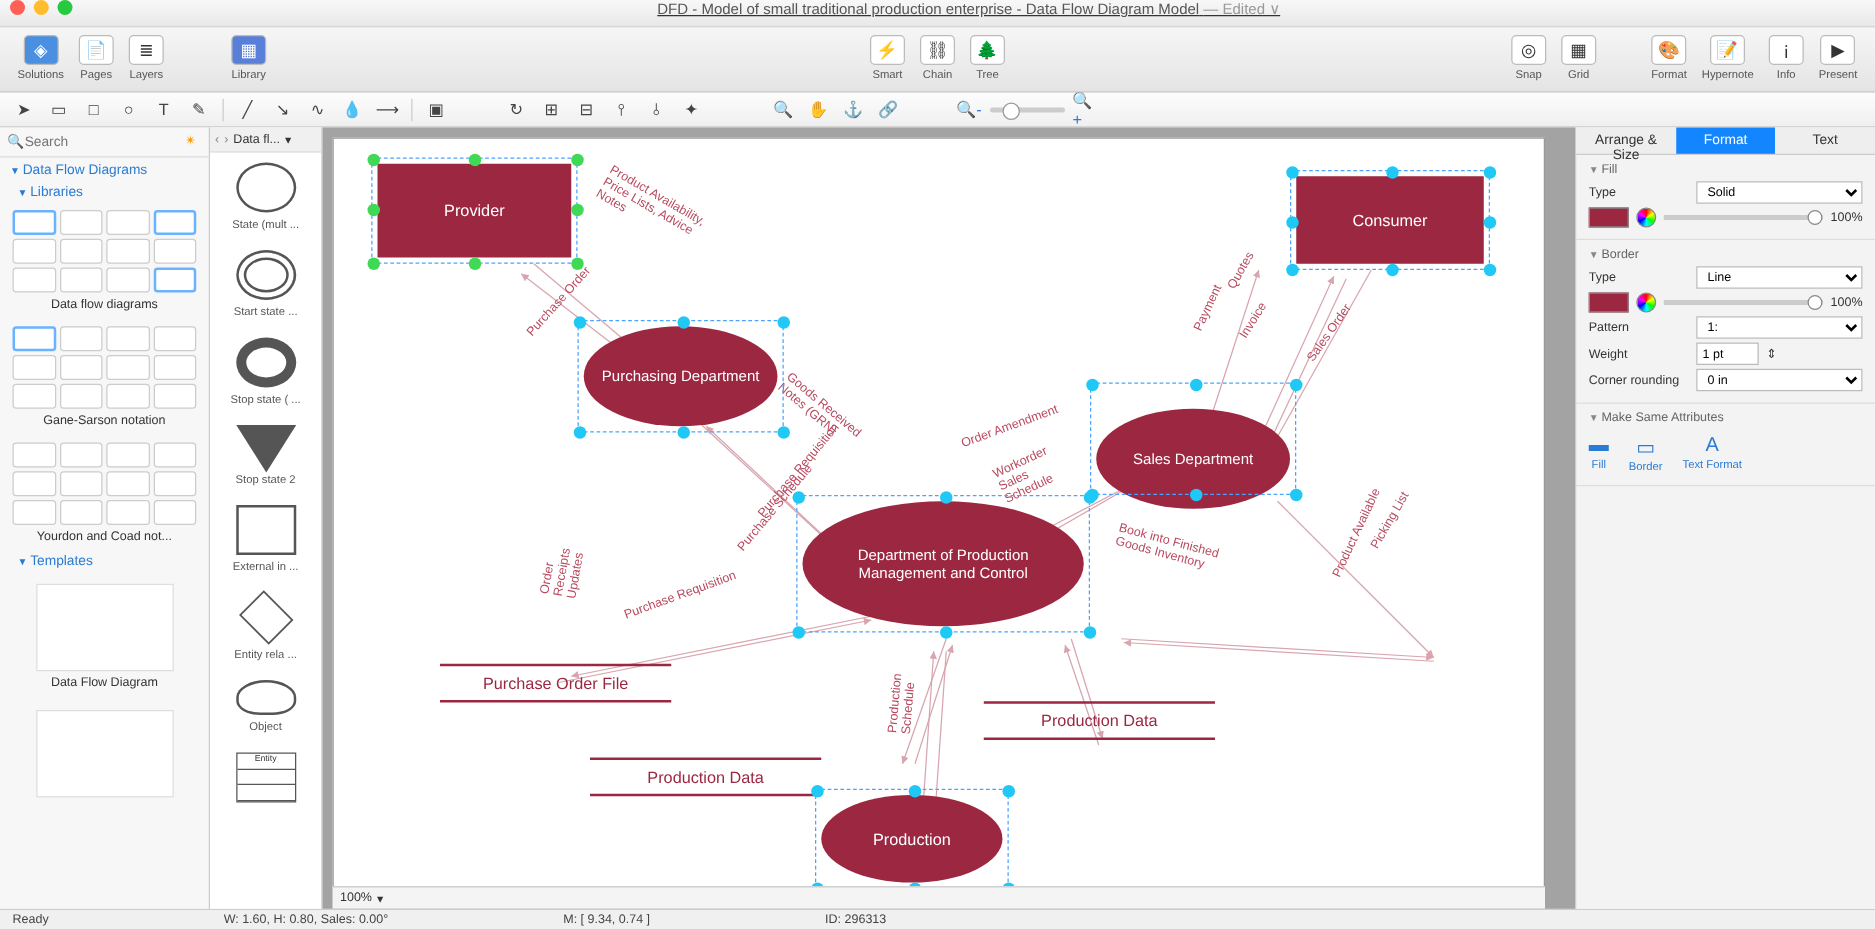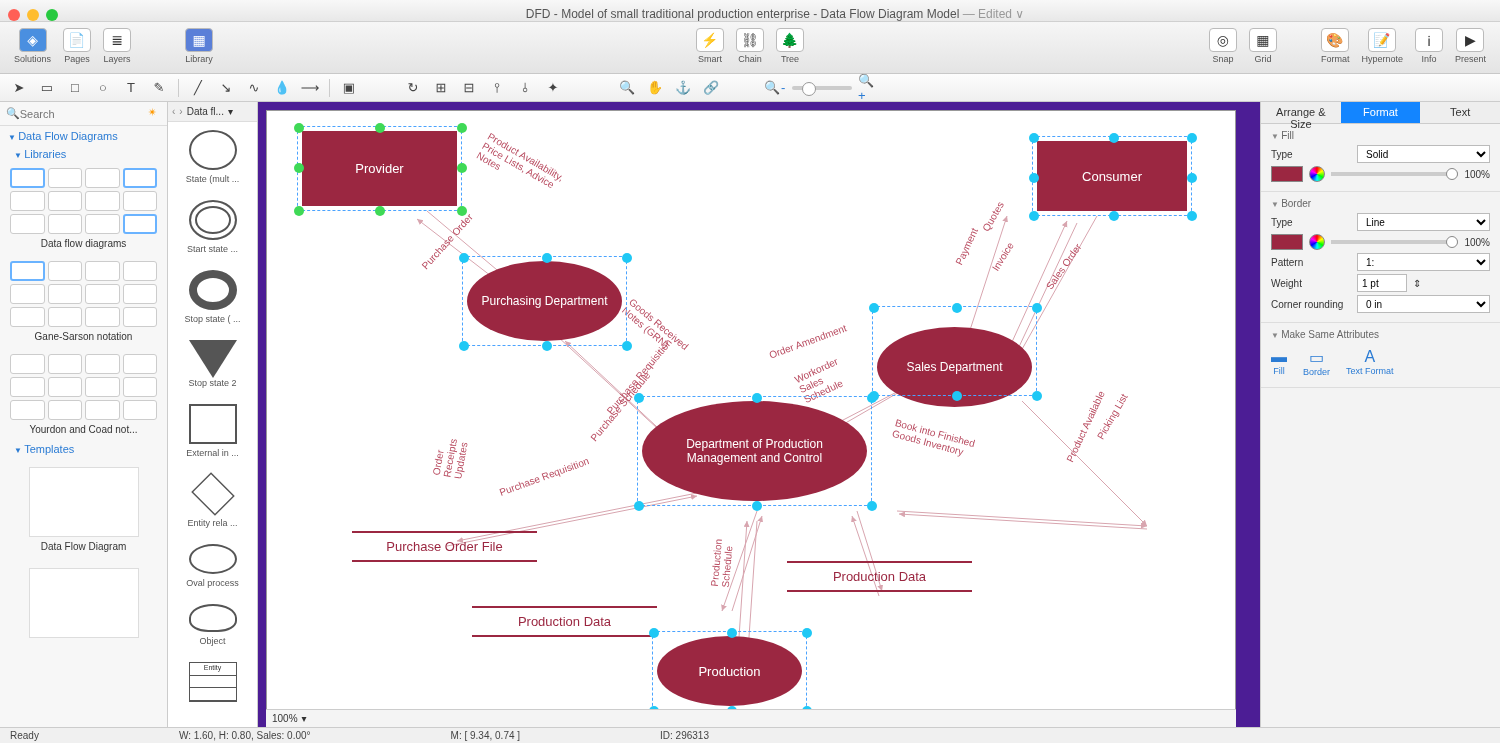--- a/index.html
+++ b/index.html
@@ -1,19 +1,19 @@
 <!DOCTYPE html>
 <html><head>
 <meta charset="utf-8">
 <style>
 * { box-sizing: border-box; margin: 0; padding: 0; font-family: -apple-system, "Helvetica Neue", Arial, sans-serif; }
 body { background: #ececec; width: 1500px; height: 743px; overflow: hidden; font-size: 11px; color: #333; }
 
 
-.titlebar { height: 22px; background: linear-gradient(#f8f8f8,#e8e8e8); display:flex; align-items:flex-end; padding:0 8px; border-bottom:1px solid #d0d0d0;}
+.titlebar { height: 22px; background: linear-gradient(#f8f8f8,#e8e8e8); display:flex; align-items:flex-start; padding:0 8px; border-bottom:1px solid #d0d0d0;text-decoration:underline;}
 .traffic { display:flex; gap:7px; }
 .dot { width:12px; height:12px; border-radius:50%; }
 .dot.red{background:#ff5f56;} .dot.yellow{background:#ffbd2e;} .dot.green{background:#27c93f;}
 .title { flex:1; text-align:center; font-size:12px; color:#555;}
 .title .edited{color:#999;}
 
 
 .toolbar { height: 52px; background:linear-gradient(#f6f6f6,#e4e4e4); display:flex; align-items:flex-start; padding:4px 10px; border-bottom:1px solid #c8c8c8; gap:8px; position:relative;}
 .tbgroup{display:flex; gap:4px; align-items:center;}
 .tbbtn{display:flex;flex-direction:column;align-items:center;gap:2px;padding:2px 4px;border-radius:4px;cursor:pointer;}
@@ -47,21 +47,21 @@
 .dfdthumb{width:110px;height:70px;margin:4px auto;background:#fff;border:1px solid #ddd;position:relative;}
 
 .shapepanel{width:90px;background:#fff;border-right:1px solid #ccc;overflow:hidden;}
 .shapebar{height:20px;background:#f0f0f0;border-bottom:1px solid #ddd;display:flex;align-items:center;padding:0 4px;gap:4px;font-size:10px;}
 .shapebar .nav{color:#888;cursor:pointer;}
 .shapeitem{text-align:center;padding:8px 4px;}
 .shapeitem .shp{width:48px;height:40px;margin:0 auto 4px;}
 .shapeitem .slbl{font-size:9px;color:#555;}
 
 
-.canvas-wrap{flex:1;background:#4c1d95;position:relative;overflow:hidden;}
+.canvas-wrap{flex:1;background:#a3a3a3;position:relative;overflow:hidden;}
 .canvas{position:absolute;left:8px;top:8px;width:970px;height:600px;background:#fff;border:1px solid #999;}
 .canvas-inner{position:relative;width:100%;height:100%;}
 .entity{position:absolute;background:#9b2741;color:#fff;display:flex;align-items:center;justify-content:center;text-align:center;font-size:13px;}
 .entity.rect{border-radius:0;}
 .entity.oval{border-radius:50%;}
 .selbox{position:absolute;border:1px dashed #4aa3ff;}
 .handle{position:absolute;width:10px;height:10px;border-radius:50%;}
 .handle.cyan{background:#1fc8f5;}
 .handle.green{background:#3fd956;}
 .flowlbl{position:absolute;color:#b84a5f;font-size:10px;transform-origin:center;}
@@ -315,24 +315,20 @@
       </div>
     <div class="shapeitem">
         <div class="shp rectshape"></div>
         <div class="slbl">External in ...</div>
       </div>
     <div class="shapeitem">
         <div class="shp diamond"></div>
         <div class="slbl">Entity rela ...</div>
       </div>
     <div class="shapeitem">
-        <div class="shp ellipse"></div>
-        <div class="slbl">Oval process</div>
-      </div>
-    <div class="shapeitem">
         <div class="shp cloud"></div>
         <div class="slbl">Object</div>
       </div>
     <div class="shapeitem">
         <div class="shp table">
           <div>Entity</div>
           <div></div>
           <div></div>
         </div>
       </div>

